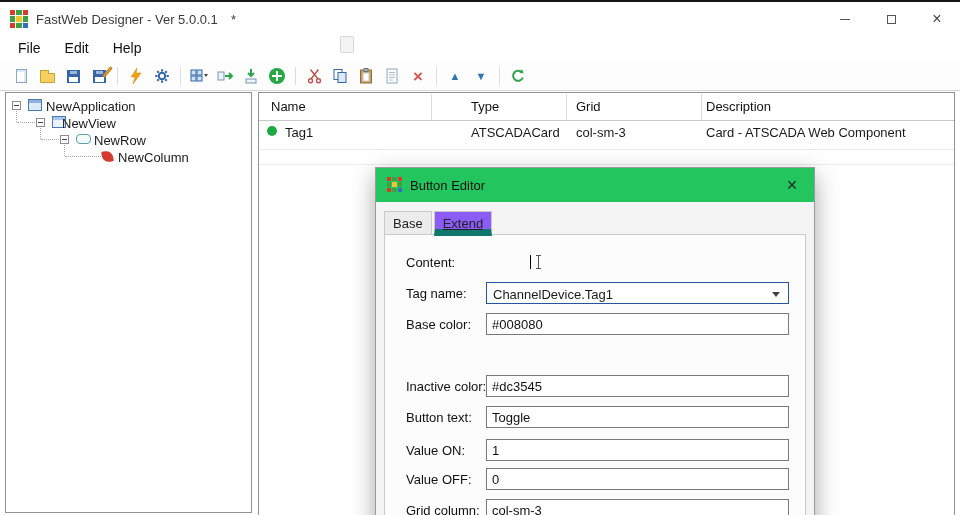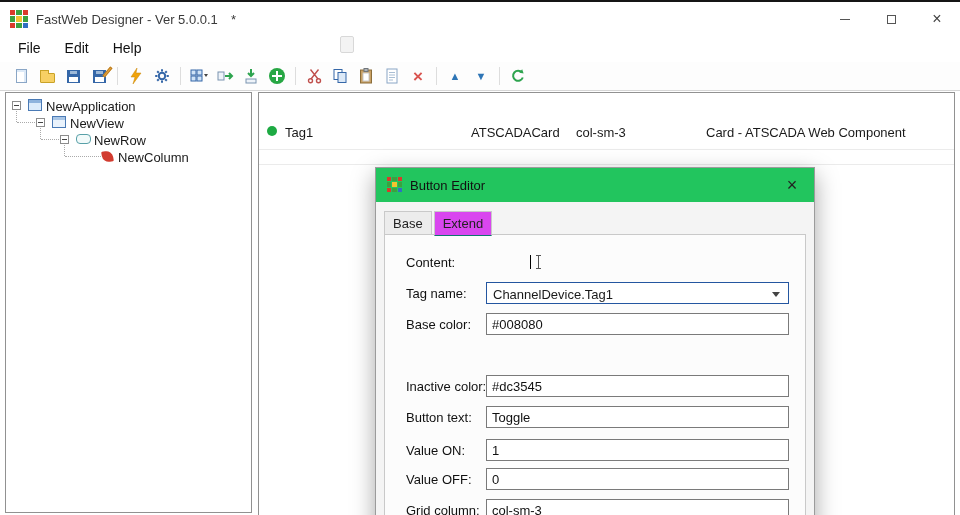--- a/index.html
+++ b/index.html
@@ -85,21 +85,21 @@
   .dlg-icon i:nth-child(1){background:#d93a2b}.dlg-icon i:nth-child(2){background:#3ba23f}
   .dlg-icon i:nth-child(3){background:#d93a2b}.dlg-icon i:nth-child(4){background:#3ba23f}
   .dlg-icon i:nth-child(5){background:#f2c330}.dlg-icon i:nth-child(6){background:#3ba23f}
   .dlg-icon i:nth-child(7){background:#d93a2b}.dlg-icon i:nth-child(8){background:#3ba23f}
   .dlg-icon i:nth-child(9){background:#2f6fc2}
   .dlg-title { position:absolute; left:34px; top:10px; font-size:13px; color:#111; }
   .dlg-close { position:absolute; right:8px; top:5px; width:28px; height:24px;
     display:flex; align-items:center; justify-content:center; font-size:18px; color:#222; }
   .tabs { position:absolute; left:8px; top:43px; height:24px; display:flex; z-index:2; }
   .tab { padding:4px 8px; font-size:13px; border:1px solid #c9c9c9; background:#ececec; margin-right:2px; color:#222; }
-  .tab.active { background:#d946ef; border-bottom:1px solid #0f766e; margin-bottom:-1px; position:relative; z-index:3; }
+  .tab.active { background:#8b5cf6; border-bottom:7px solid #0f766e; margin-bottom:-1px; position:relative; z-index:3;text-decoration:underline; }
   .tabpanel { position:absolute; left:8px; top:66px; right:8px; bottom:6px;
     background:#fcfcfc; border:1px solid #c9c9c9; z-index:1; }
   .frow { position:absolute; left:30px; width:386px; height:22px; z-index:4; }
   .flabel { position:absolute; left:0; top:4px; font-size:13px; white-space:nowrap; color:#111; }
   .finput { position:absolute; left:80px; top:0; width:303px; height:22px;
     border:1px solid #7a7a7a; font-size:13px; padding:0 5px; background:#fff;
     font-family:"Liberation Sans", sans-serif; color:#111; }
   .combo { position:absolute; left:80px; top:0; width:303px; height:22px;
     border:1px solid #2456a0; background:#fff; }
   .combo-val { position:absolute; left:6px; top:4px; font-size:13px; }
@@ -263,34 +263,43 @@
     <div class="hdot" style="left:59px;top:63px;width:36px"></div>
 
     <div class="trow" style="top:4px">
       <span class="ebox" style="left:6px;top:4px"></span>
       <span class="ic-appwin" style="left:22px;top:2px"></span>
       <span class="tlabel" style="left:40px;top:2px">NewApplication</span>
     </div>
     <div class="trow" style="top:21px">
       <span class="ebox" style="left:30px;top:4px"></span>
       <span class="ic-viewwin" style="left:46px;top:2px"></span>
-      <span class="tlabel" style="left:64px;top:2px">NewView</span>
+      <span class="tlabel" style="left:56px;top:2px">NewView</span>
     </div>
     <div class="trow" style="top:38px">
       <span class="ebox" style="left:54px;top:4px"></span>
       <span class="ic-rowrect" style="left:70px;top:3px"></span>
       <span class="tlabel" style="left:88px;top:2px">NewRow</span>
     </div>
     <div class="trow" style="top:55px">
       <span class="ic-colleaf" style="left:96px;top:3px"></span>
       <span class="tlabel" style="left:112px;top:2px">NewColumn</span>
     </div>
   </div>
 
   <div class="table-panel">
+    <div class="thead">
+      <span class="th" style="left:12px">Name</span>
+      <span class="th" style="left:212px">Type</span>
+      <span class="th" style="left:317px">Grid</span>
+      <span class="th" style="left:447px">Description</span>
+      <span class="vsep" style="left:172px"></span>
+      <span class="vsep" style="left:307px"></span>
+      <span class="vsep" style="left:442px"></span>
+    </div>
     <div class="trowdata">
       <span class="dot"></span>
       <span class="td" style="left:26px">Tag1</span>
       <span class="td" style="left:212px">ATSCADACard</span>
       <span class="td" style="left:317px">col-sm-3</span>
       <span class="td" style="left:447px">Card - ATSCADA Web Component</span>
     </div>
     <div class="rline" style="top:56px"></div>
     <div class="rline" style="top:71px"></div>
   </div>

